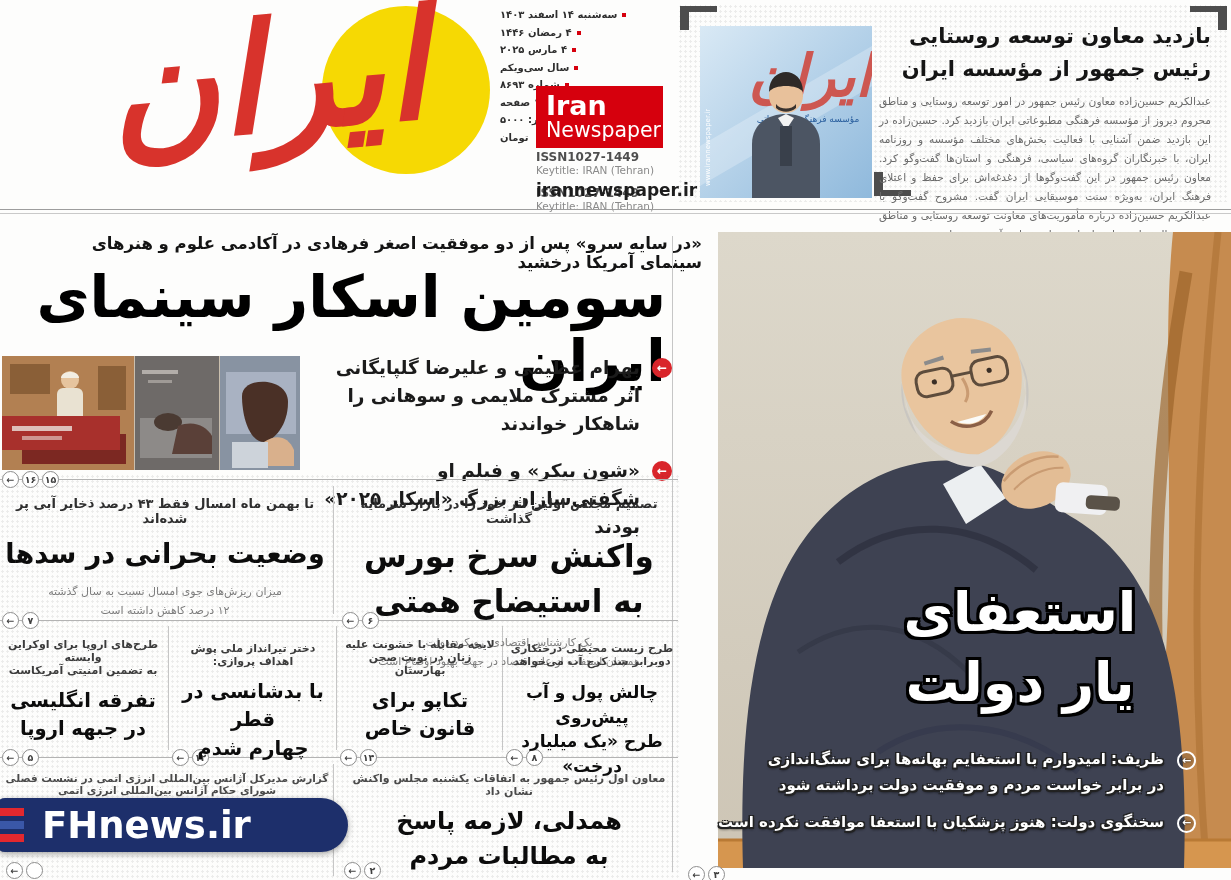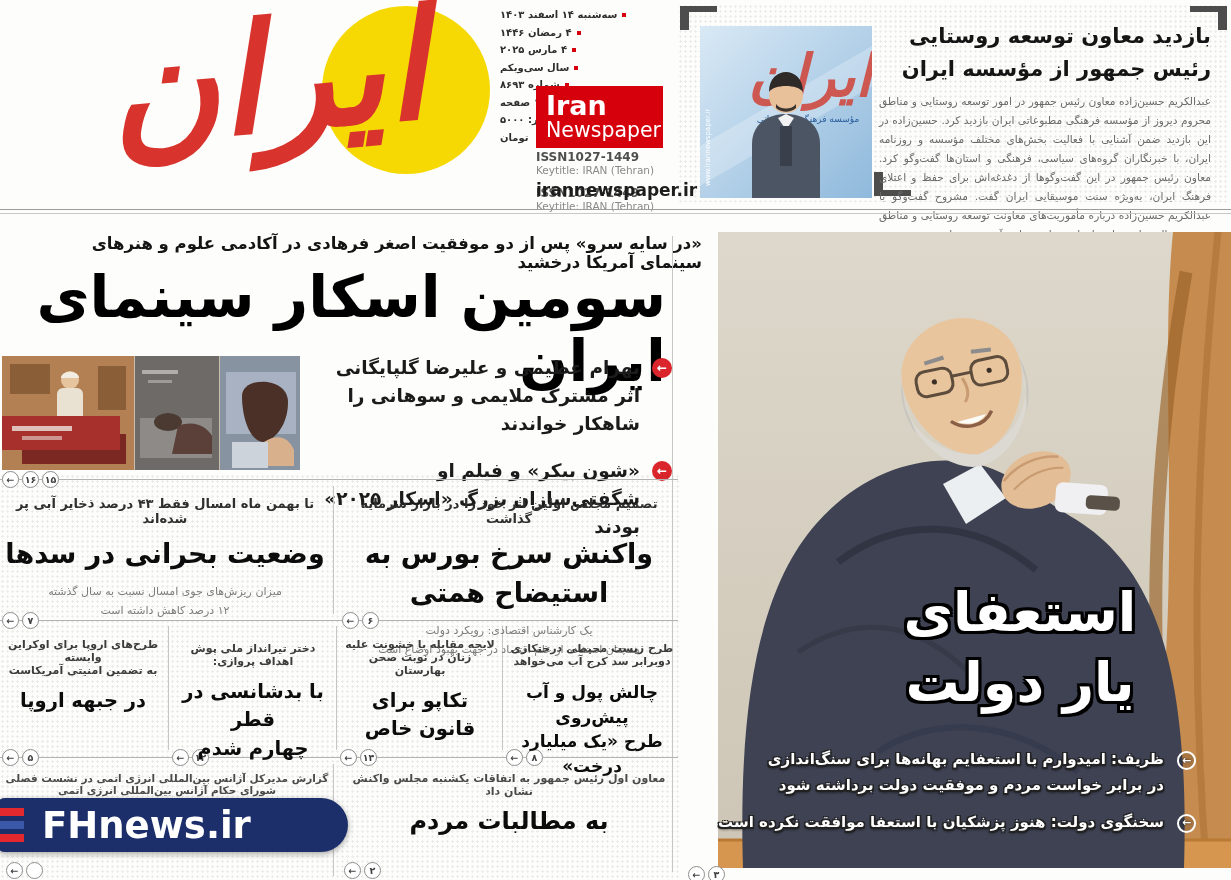--- a/index.html
+++ b/index.html
@@ -246,33 +246,34 @@
     <div class="kick" style="font-size:13px;color:#2f2f2f;">تا بهمن ماه امسال فقط ۴۳ درصد ذخایر آبی پر شده‌اند</div>
     <div class="head" style="font-size:27px;margin-top:8px;">وضعیت بحرانی در سدها</div>
     <div class="sub" style="font-size:11px;margin-top:10px;">
       <div>میزان ریزش‌های جوی امسال نسبت به سال گذشته</div>
       <div>۱۲ درصد کاهش داشته است</div>
     </div>
   </div>
 
   <div class="abs rtl" style="left:344px;top:496px;width:330px;">
     <div class="kick" style="font-size:13px;color:#2f2f2f;">تصمیم مجلس اولین اثر خود را در بازار سرمایه گذاشت</div>
-    <div class="head" style="font-size:27px;margin-top:8px;">واکنش سرخ بورس به استیضاح همتی</div>
+    <div class="head" style="font-size:31px;margin-top:8px;">واکنش سرخ بورس به استیضاح همتی</div>
     <div class="sub" style="font-size:11px;margin-top:10px;">
       <div>یک کارشناس اقتصادی: رویکرد دولت</div>
       <div>همچنان استفاده از علم اقتصاد در جهت بهبود اوضاع است</div>
     </div>
   </div>
 
   <div class="abs rtl" style="left:4px;top:638px;width:158px;">
     <div class="kick" style="font-size:11px;">
       <div>طرح‌های اروپا برای اوکراین وابسته</div>
       <div>به تضمین امنیتی آمریکاست</div>
     </div>
     <div class="head" style="font-size:19.5px;margin-top:10px;">
+      <div>تفرقه انگلیسی</div>
       <div>در جبهه اروپا</div>
     </div>
   </div>
 
   <div class="abs rtl" style="left:176px;top:642px;width:154px;">
     <div class="kick" style="font-size:11px;">
       <div>دختر تیرانداز ملی پوش</div>
       <div>اهداف پروازی:</div>
     </div>
     <div class="head" style="font-size:19.5px;margin-top:10px;">
@@ -307,20 +308,21 @@
     <div class="kick" style="font-size:10.5px;color:#4a4a4a;">
       <div>گزارش مدیرکل آژانس بین‌المللی انرژی اتمی در نشست فصلی</div>
       <div>شورای حکام آژانس بین‌المللی انرژی اتمی</div>
     </div>
     <div class="head" style="font-size:24px;margin-top:8px;text-align:right;padding-right:6px;">گروسی: فرص</div>
   </div>
 
   <div class="abs rtl" style="left:344px;top:772px;width:330px;">
     <div class="kick" style="font-size:11px;color:#4a4a4a;">معاون اول رئیس جمهور به اتفاقات یکشنبه مجلس واکنش نشان داد</div>
     <div class="head" style="font-size:24px;margin-top:6px;">
+      <div>همدلی، لازمه پاسخ</div>
       <div>به مطالبات مردم</div>
     </div>
   </div>
 
   <div class="abs watermark" style="left:-4px;top:798px;width:352px;height:54px;">
     <span class="wm-bars">
       <span class="wm-bar"></span>
         <span class="wm-bar mid"></span>
         <span class="wm-bar"></span>
     </span>

